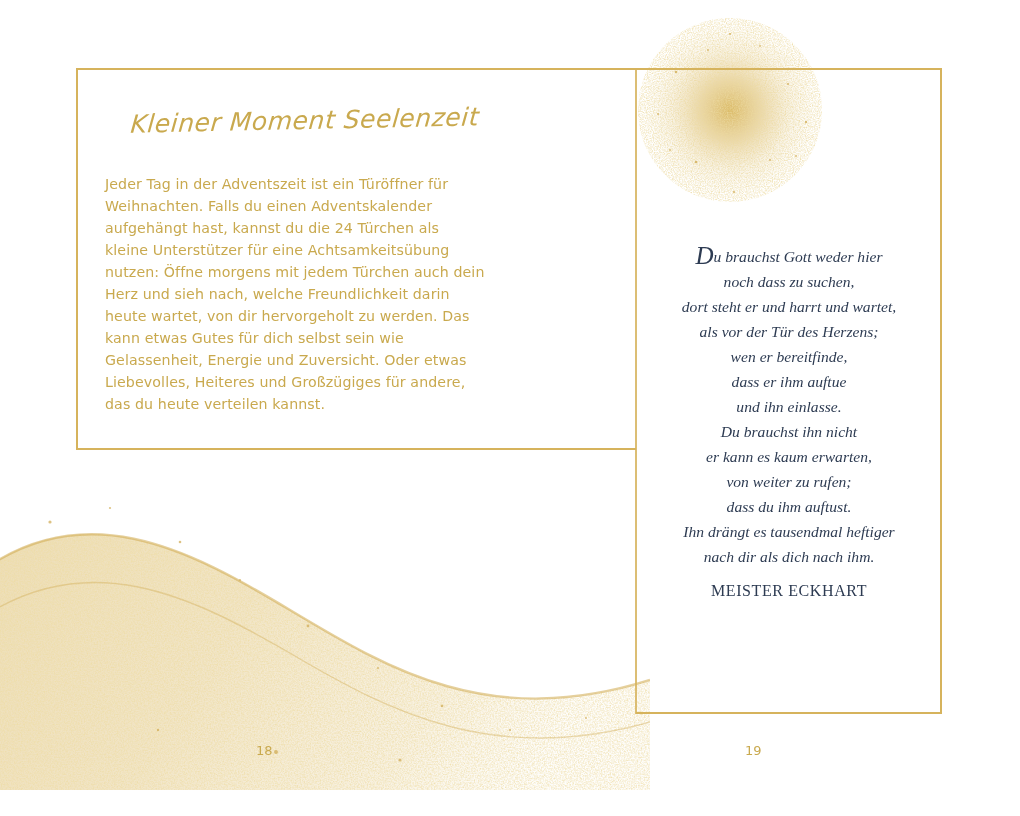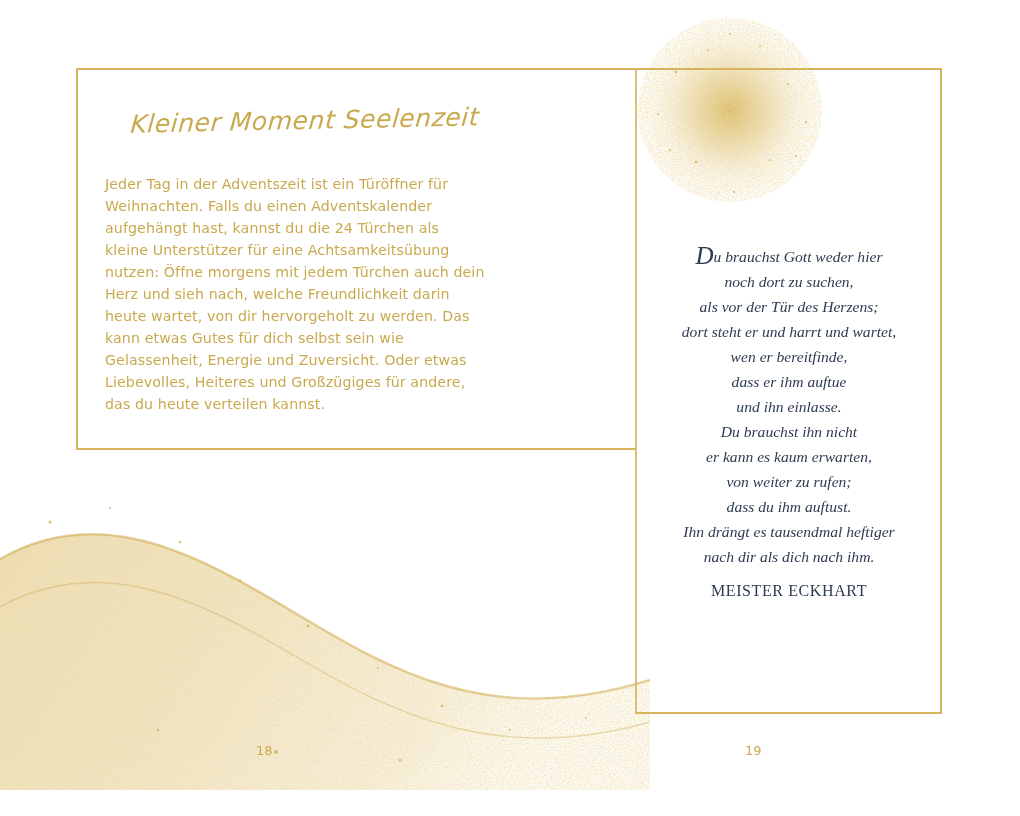--- a/index.html
+++ b/index.html
@@ -220,23 +220,23 @@
     <div class="headline">Kleiner Moment Seelenzeit</div>
     <div class="body-text">Jeder Tag in der Adventszeit ist ein Türöffner für Weihnachten. Falls du einen Adventskalender aufgehängt hast, kannst du die 24 Türchen als kleine Unterstützer für eine Achtsamkeitsübung nutzen: Öffne morgens mit jedem Türchen auch dein Herz und sieh nach, welche Freundlichkeit darin heute wartet, von dir hervorgeholt zu werden. Das kann etwas Gutes für dich selbst sein wie Gelassenheit, Energie und Zuversicht. Oder etwas Liebevolles, Heiteres und Großzügiges für andere, das du heute verteilen kannst.</div>
   </div>
   <div class="folio folio-left">18</div>
 
   <div class="right-page">
     <div class="poem">
       <span class="poem-line">
         <span class="dropcap">D</span><span>u brauchst Gott weder hier</span>
       </span>
-      <span class="poem-line">noch dort zu suchen,</span>
+      <span class="poem-line">noch dass zu suchen,</span>
+      <span class="poem-line">dort steht er und harrt und wartet,</span>
       <span class="poem-line">als vor der Tür des Herzens;</span>
-      <span class="poem-line">dort steht er und harrt und wartet,</span>
       <span class="poem-line">wen er bereitfinde,</span>
       <span class="poem-line">dass er ihm auftue</span>
       <span class="poem-line">und ihn einlasse.</span>
       <span class="poem-line">Du brauchst ihn nicht</span>
       <span class="poem-line">er kann es kaum erwarten,</span>
       <span class="poem-line">von weiter zu rufen;</span>
       <span class="poem-line">dass du ihm auftust.</span>
       <span class="poem-line">Ihn drängt es tausendmal heftiger</span>
       <span class="poem-line">nach dir als dich nach ihm.</span>
       <span class="attribution">MEISTER ECKHART</span>

